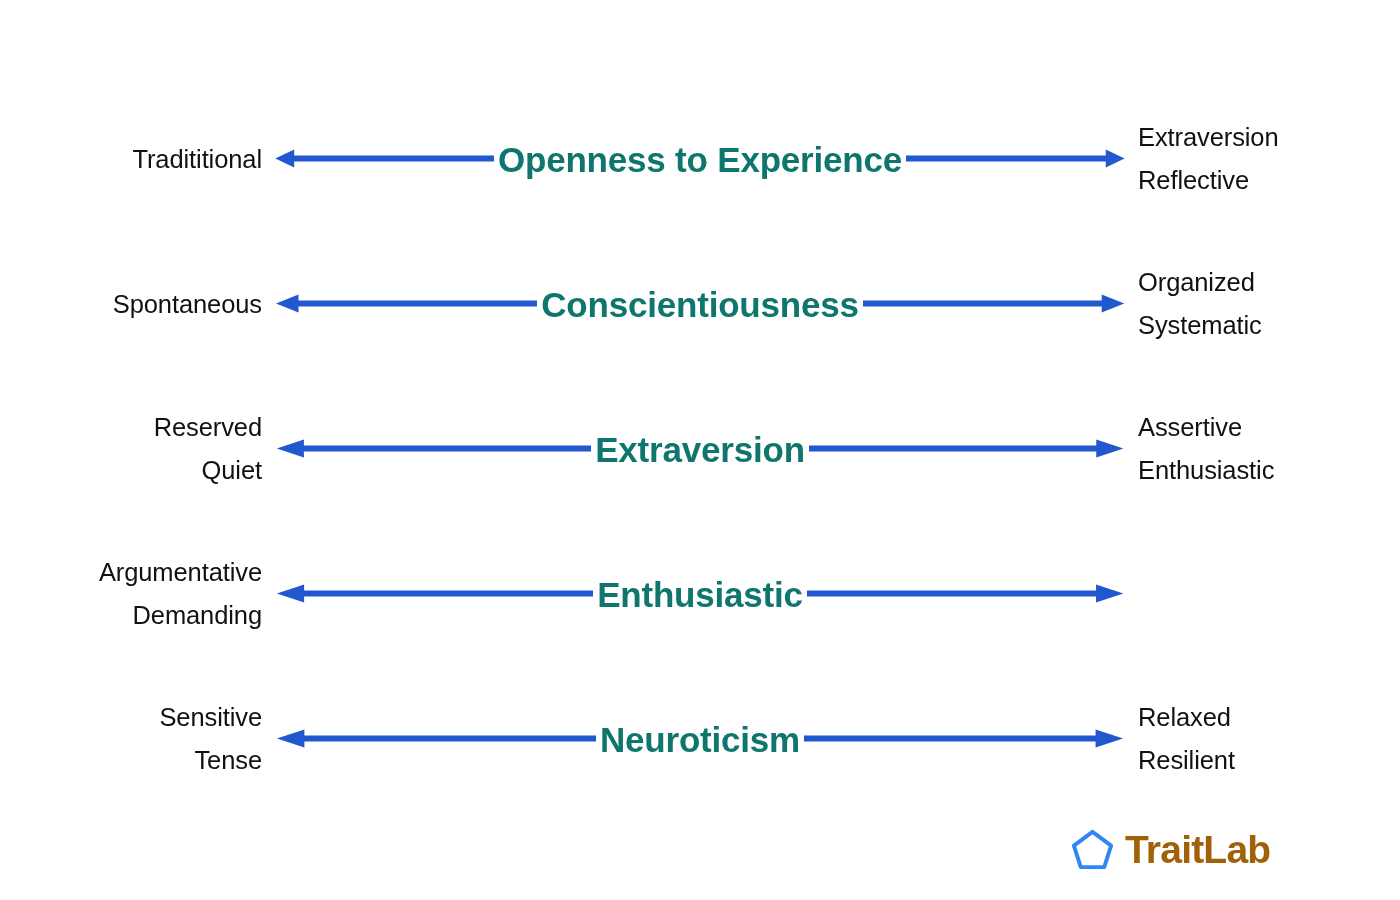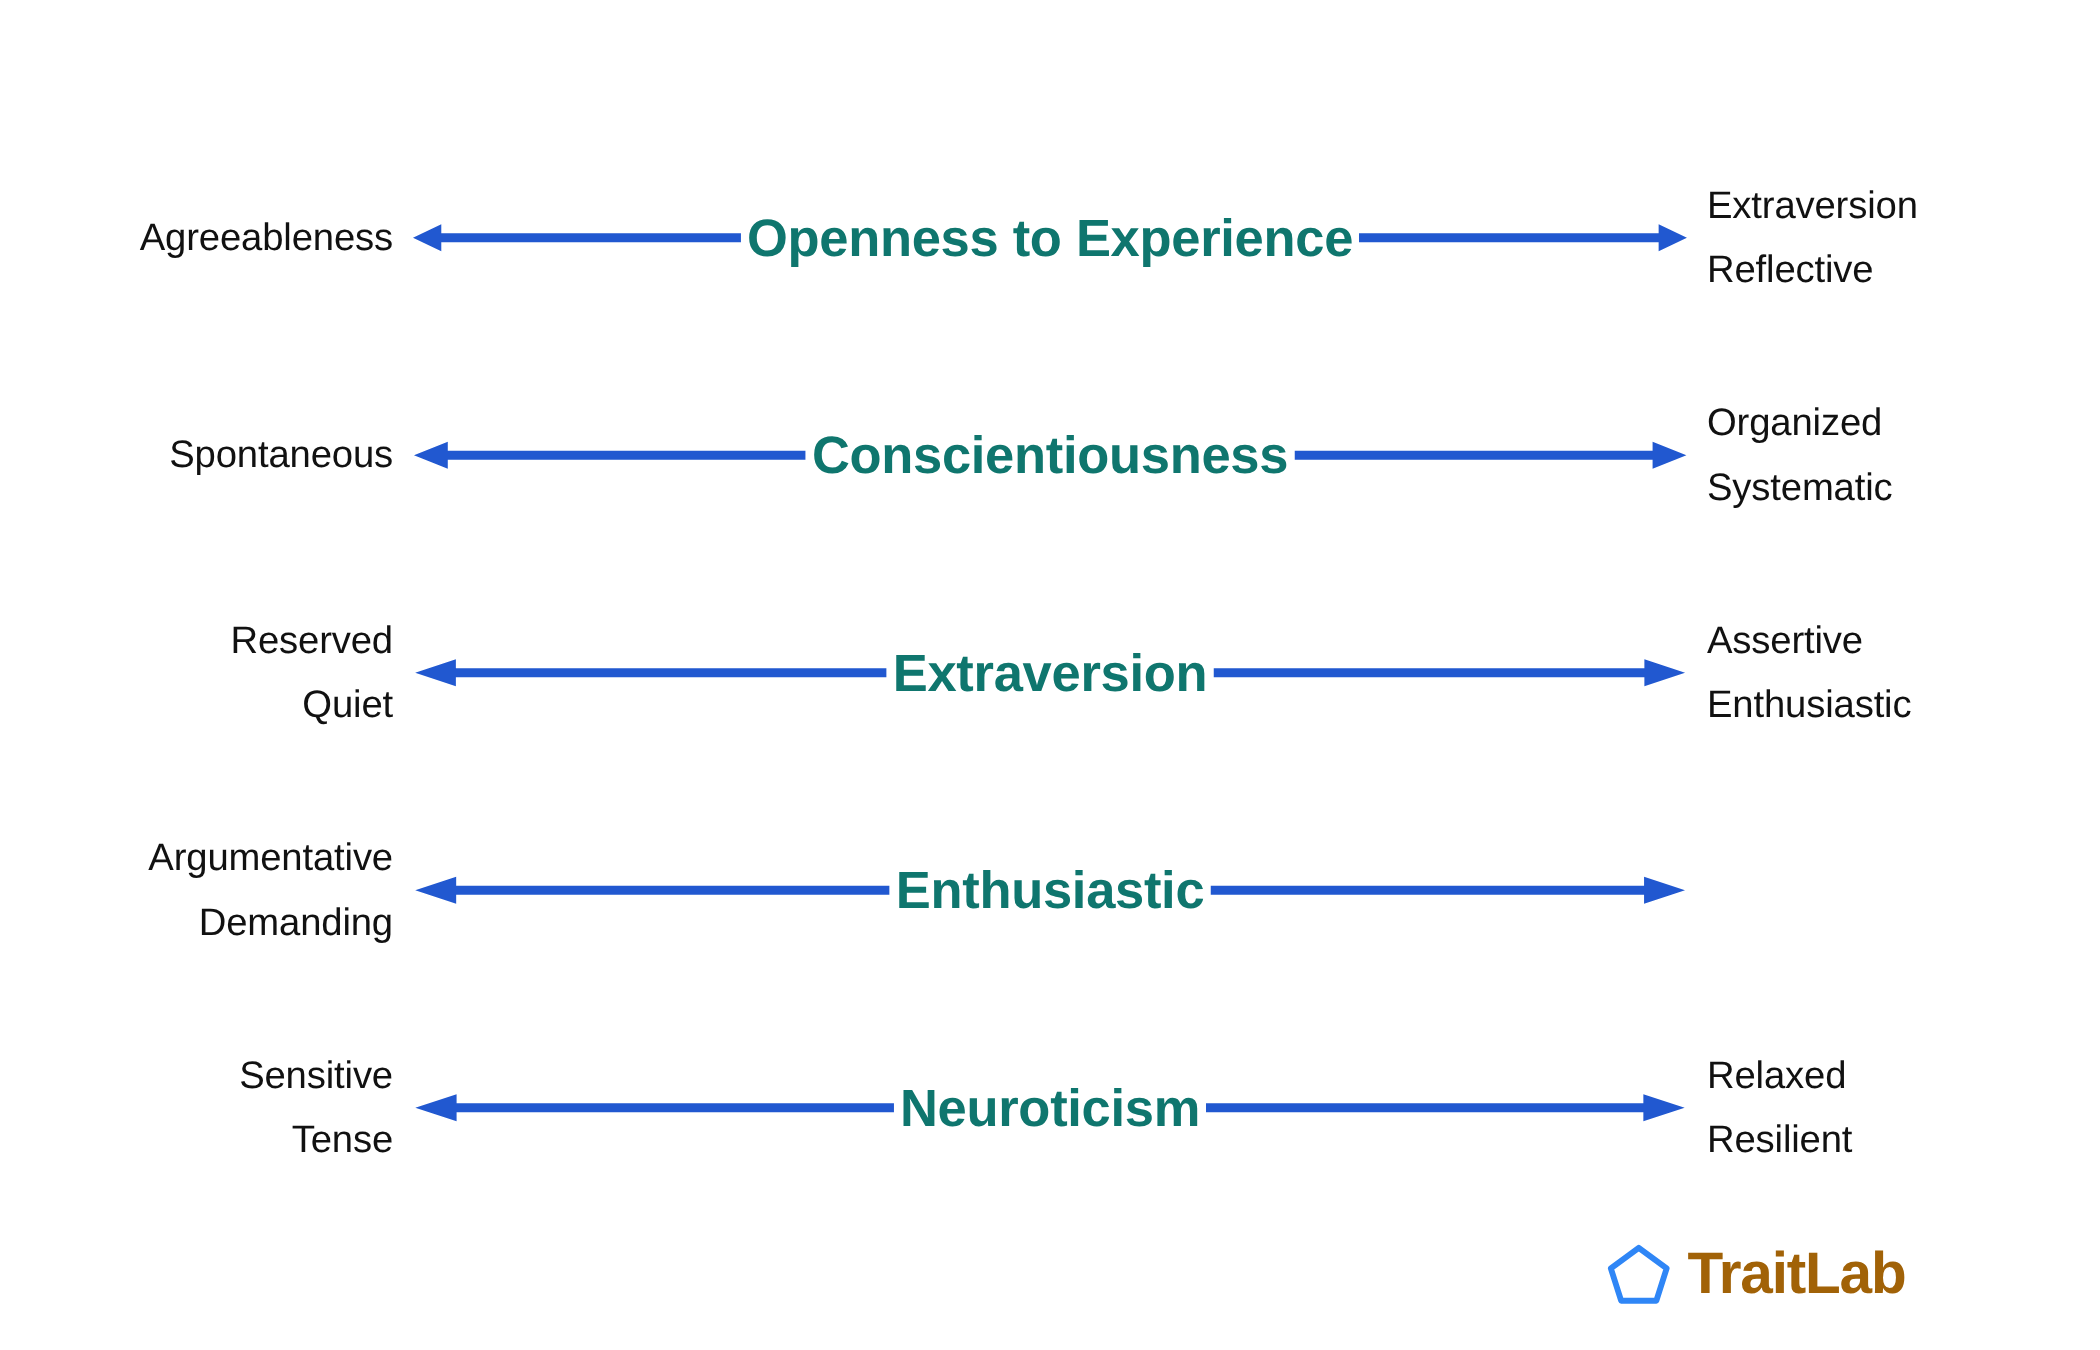--- a/index.html
+++ b/index.html
@@ -125,21 +125,21 @@
 </style>
 </head>
 <body>
 
 <div id="figure">
 
   <div class="rows">
 
     <div class="trait-row">
       <div class="pole pole-left">
-        <span class="pole-line">Agreeableness</span>
+        <span class="pole-line">Tradititional</span>
       </div>
       <div class="spectrum">
         <div class="arrow-seg">
           <svg viewBox="0 0 200 30" preserveAspectRatio="none" aria-hidden="true">
             <path d="M3 15 L20 6 L20 12 L200 12 L200 18 L20 18 L20 24 Z" fill="#2158d0"></path>
           </svg>
         </div>
         <div class="trait-title">Openness to Experience</div>
         <div class="arrow-seg">
           <svg viewBox="0 0 200 30" preserveAspectRatio="none" aria-hidden="true">

